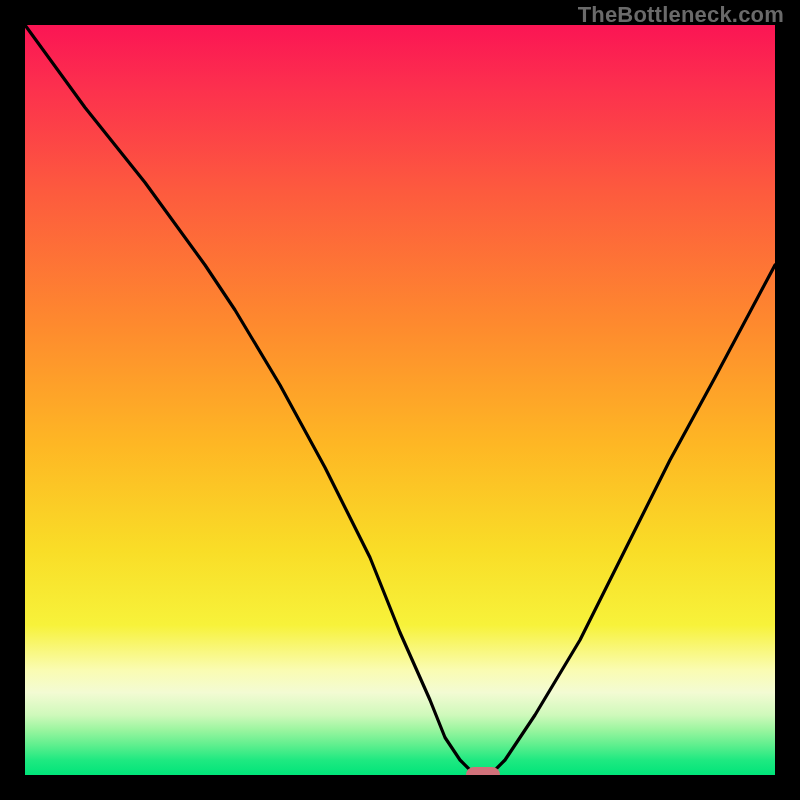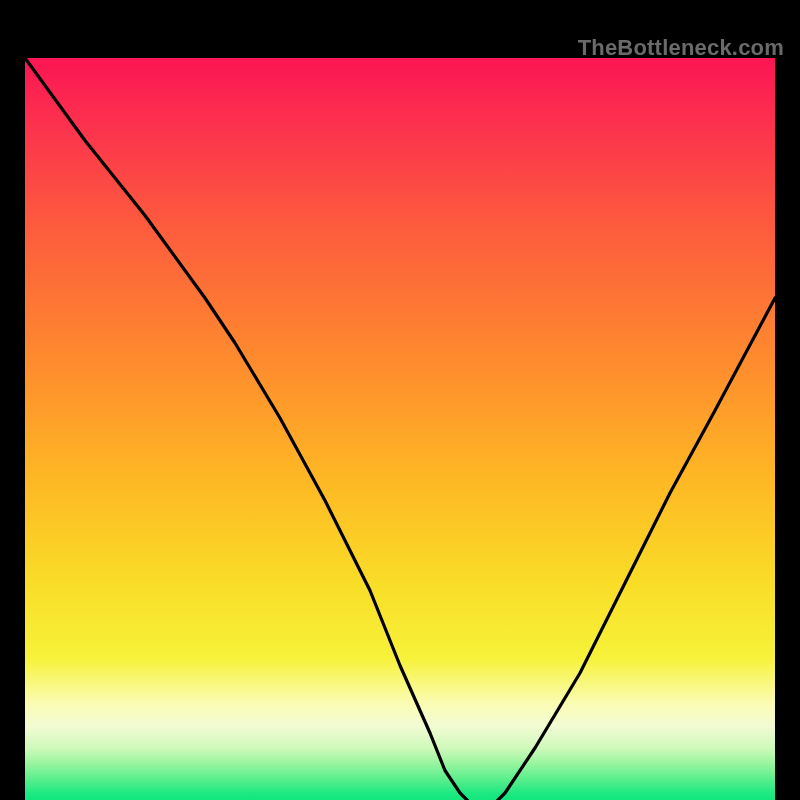--- a/index.html
+++ b/index.html
@@ -9,21 +9,20 @@
     height: 800px;
     background: #000;
     overflow: hidden;
     font-family: Arial, Helvetica, sans-serif;
   }
   .frame {
     position: relative;
     width: 800px;
     height: 592px;
     background: #000;
-    margin-top: 33px;
   }
   .watermark {
     position: absolute;
     top: 2px;
     right: 16px;
     color: #6a6a6a;
     font-size: 22px;
     font-weight: 600;
     letter-spacing: 0.2px;
     z-index: 10;

